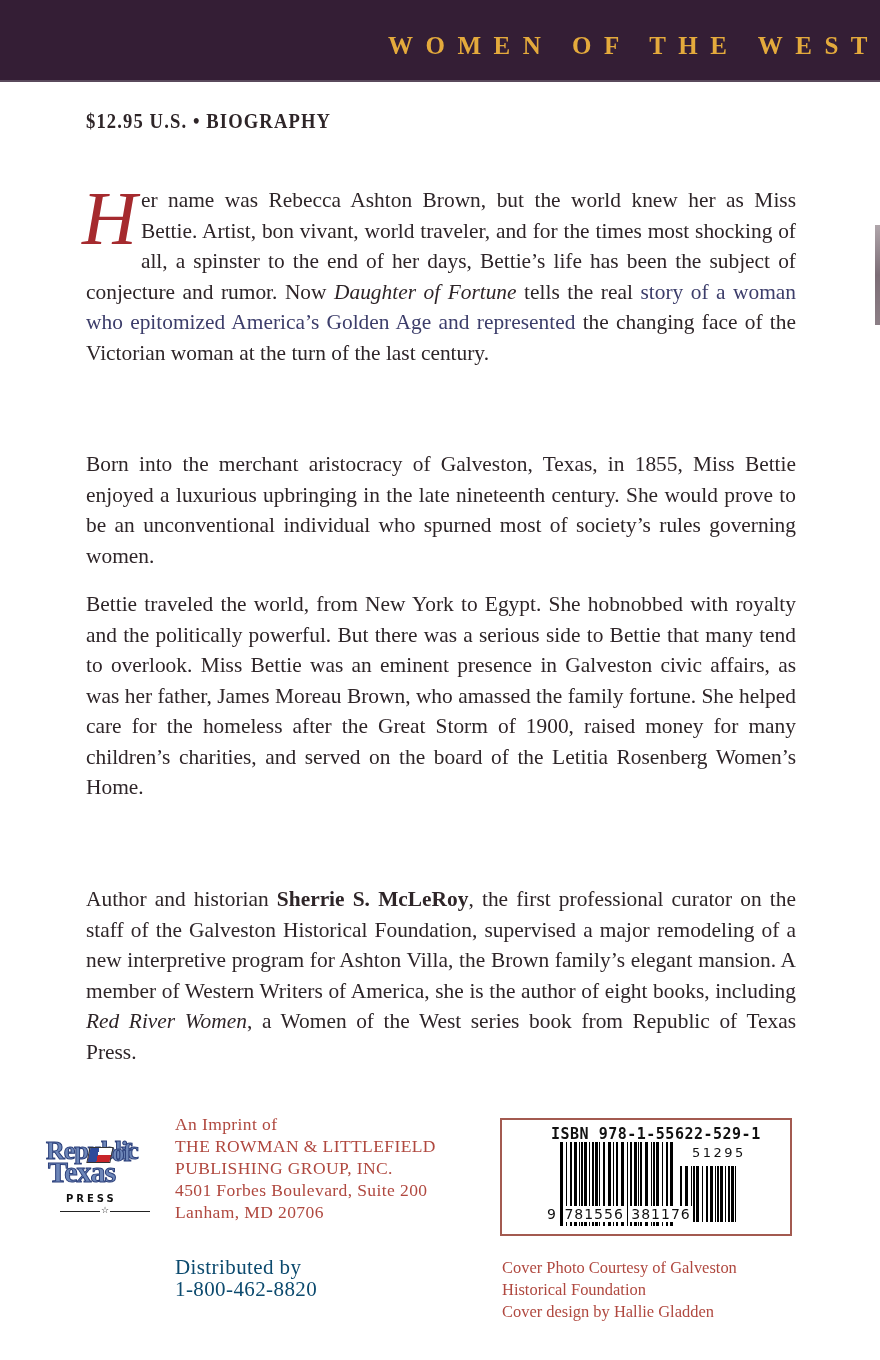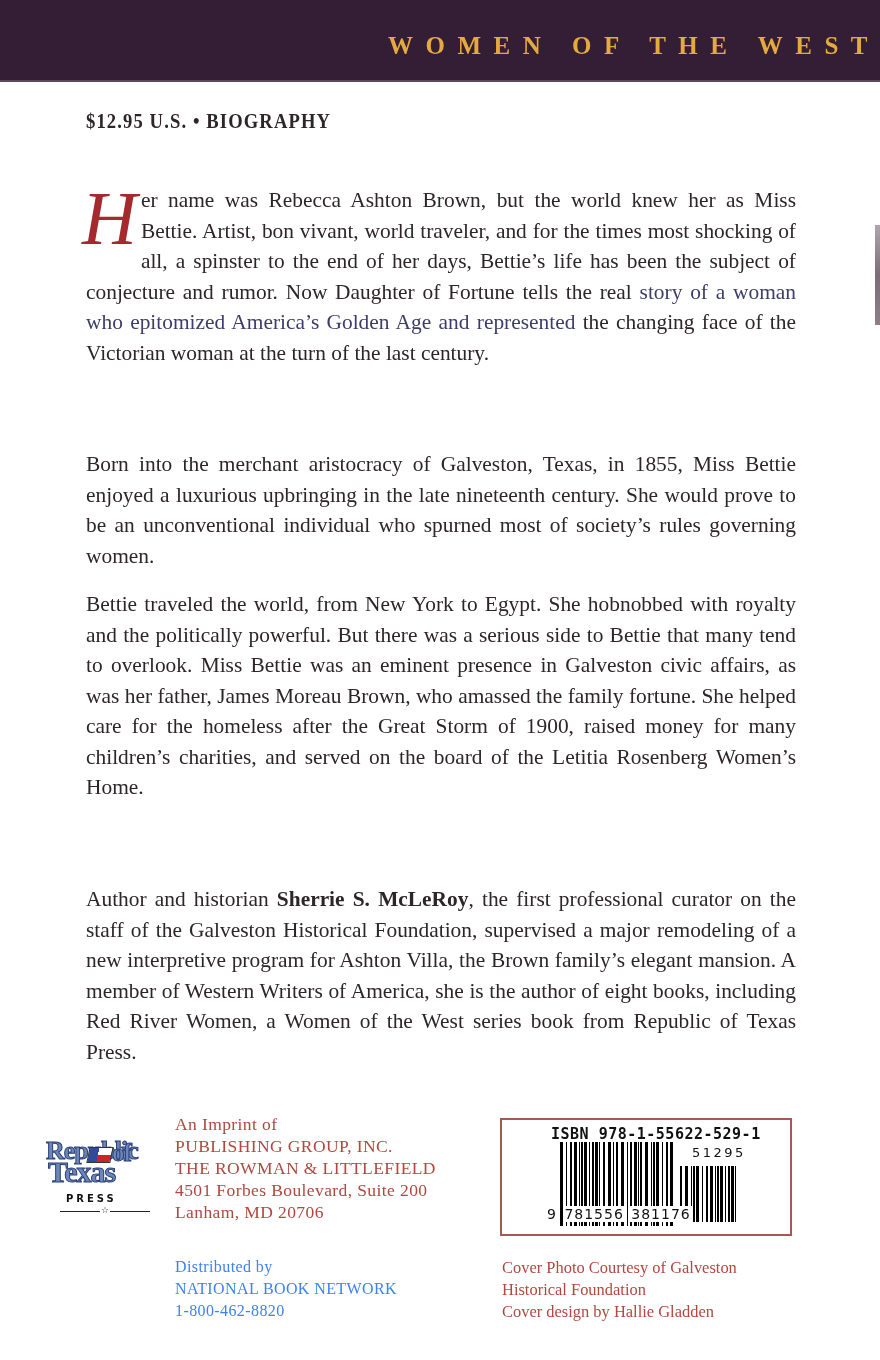--- a/index.html
+++ b/index.html
@@ -23,41 +23,41 @@
   .body-text { position: absolute; left: 86px; width: 710px; font-size: 21.4px; line-height: 30.5px; text-align: justify; color: #2e2528; }
   .p1 { top: 185px; }
   .p2 { top: 449px; }
   .p3 { top: 589px; }
   .p4 { top: 884px; }
   .dropcap {
     float: left; font-family: "Liberation Serif", serif; font-style: italic; color: #a52a2e;
     font-size: 76px; line-height: 58px; margin: 4px 4px 0 -4px; height: 58px;
   }
   .blue { color: #3c3d6a; }
-  .it { }
+  .it { font-style: italic; }
   .b { font-weight: bold; }
   .side-strip {
     position: absolute; left: 875px; top: 225px; width: 5px; height: 100px;
     background: linear-gradient(#b0a6ab, #7c6d76 50%, #8c7f86);
   }
   .logo { position: absolute; left: 44px; top: 1115px; width: 110px; height: 100px; }
   .logo .l1, .logo .l2, .logo .l3 {
     position: absolute; font-family: "Liberation Serif", serif; font-weight: bold;
     color: #6d86b8; -webkit-text-stroke: 1px #2b3f7a; letter-spacing: -1px;
   }
   .logo .l1 { left: 2px; top: 0; font-size: 26px; margin-top: 21px; }
   .logo .l2 { left: 68px; top: 24px; font-size: 25px; }
   .logo .l3 { left: 4px; top: 40px; font-size: 30px; }
   .logo .flag { position: absolute; left: 44px; top: 32px; width: 22px; height: 14px; transform: skew(-12deg);
     background: linear-gradient(90deg, #2e4a9a 0 40%, transparent 40%), linear-gradient(#ffffff 0 50%, #c8242a 50%); border: 1px solid #333; }
   .logo .press { position: absolute; left: 22px; top: 78px; font-size: 10px; font-weight: bold; letter-spacing: 3px; color: #111; font-family: "DejaVu Sans", sans-serif; }
   .logo .rule { position: absolute; left: 16px; top: 96px; width: 90px; height: 1px; background: #222; }
   .logo .star { position: absolute; left: 56px; top: 90px; font-size: 9px; background: #fff; color: #222; padding: 0 1px; line-height: 10px; }
   .imprint { position: absolute; left: 175px; top: 1113px; color: #b0483f; font-size: 17.5px; line-height: 22px; letter-spacing: 0.4px; }
-  .distrib { position: absolute; left: 175px; top: 1256px; color: #3b82f6; font-size: 16px; line-height: 22px; letter-spacing: 0.4px; }
+  .distrib { position: absolute; left: 175px; top: 1256px; color: #0c4a6e; font-size: 21px; line-height: 22px; letter-spacing: 0.4px; }
   .credits { position: absolute; left: 502px; top: 1256px; color: #b0483f; font-size: 17.5px; line-height: 22px; transform: scaleX(0.94); transform-origin: left; }
   .isbn-box { position: absolute; left: 500px; top: 1118px; width: 292px; height: 118px; border: 2px solid #a35a50; box-sizing: border-box; background: #fff; }
   .isbn-label { position: absolute; left: 49px; top: 5px; font-family: "DejaVu Sans Mono", monospace; font-weight: bold; font-size: 15px; color: #111; letter-spacing: 0.5px; }
   .bars-main { position: absolute; left: 58px; top: 22px; width: 114px; height: 84px; }
   .bars-addon { position: absolute; left: 178px; top: 46px; width: 58px; height: 56px; }
   .bar { position: absolute; top: 0; bottom: 0; background: #000; }
   .isbn-digits { position: absolute; left: 44px; top: 86px; font-family: "DejaVu Sans", sans-serif; font-size: 14px; color: #111; letter-spacing: 1px; background: transparent; }
   .isbn-digits span { background: #fff; padding: 0 1px; }
   .addon-digits { position: absolute; left: 190px; top: 25px; font-family: "DejaVu Sans", sans-serif; font-size: 13px; color: #111; letter-spacing: 2.5px; }
 </style>
@@ -89,22 +89,22 @@
   <span class="flag"></span>
   <span class="l2">of</span>
   <span class="l3">Texas</span>
   <span class="press">PRESS</span>
   <span class="rule"></span>
   <span class="star">☆</span>
 </div>
 
 <div class="imprint">
   <div>An Imprint of</div>
+  <div>THE ROWMAN &amp; LITTLEFIELD</div>
   <div>PUBLISHING GROUP, INC.</div>
-  <div>THE ROWMAN &amp; LITTLEFIELD</div>
   <div>4501 Forbes Boulevard, Suite 200</div>
   <div>Lanham, MD 20706</div>
 </div>
 
 <div class="isbn-box">
   <div class="isbn-label">ISBN 978-1-55622-529-1</div>
   <div class="bars-main" id="bars-main">
       <div class="bar" style="left: 0px; width: 3px;"></div>
       <div class="bar" style="left: 6px; width: 1px;"></div>
       <div class="bar" style="left: 10px; width: 2px;"></div>
@@ -150,21 +150,20 @@
       <div class="bar" style="left: 45px; width: 1px;"></div>
       <div class="bar" style="left: 48px; width: 2px;"></div>
       <div class="bar" style="left: 51px; width: 3px;"></div>
       <div class="bar" style="left: 55px; width: 1px;"></div>
     </div>
   <div class="isbn-digits"><span>9</span> <span>781556</span> <span>381176</span></div>
 </div>
 
 <div class="distrib">
   <div>Distributed by</div>
-  <div>NATIONAL BOOK NETWORK</div>
   <div>1-800-462-8820</div>
 </div>
 
 <div class="credits">
   <div>Cover Photo Courtesy of Galveston</div>
   <div>Historical Foundation</div>
   <div>Cover design by Hallie Gladden</div>
 </div>
 
 </body></html>

